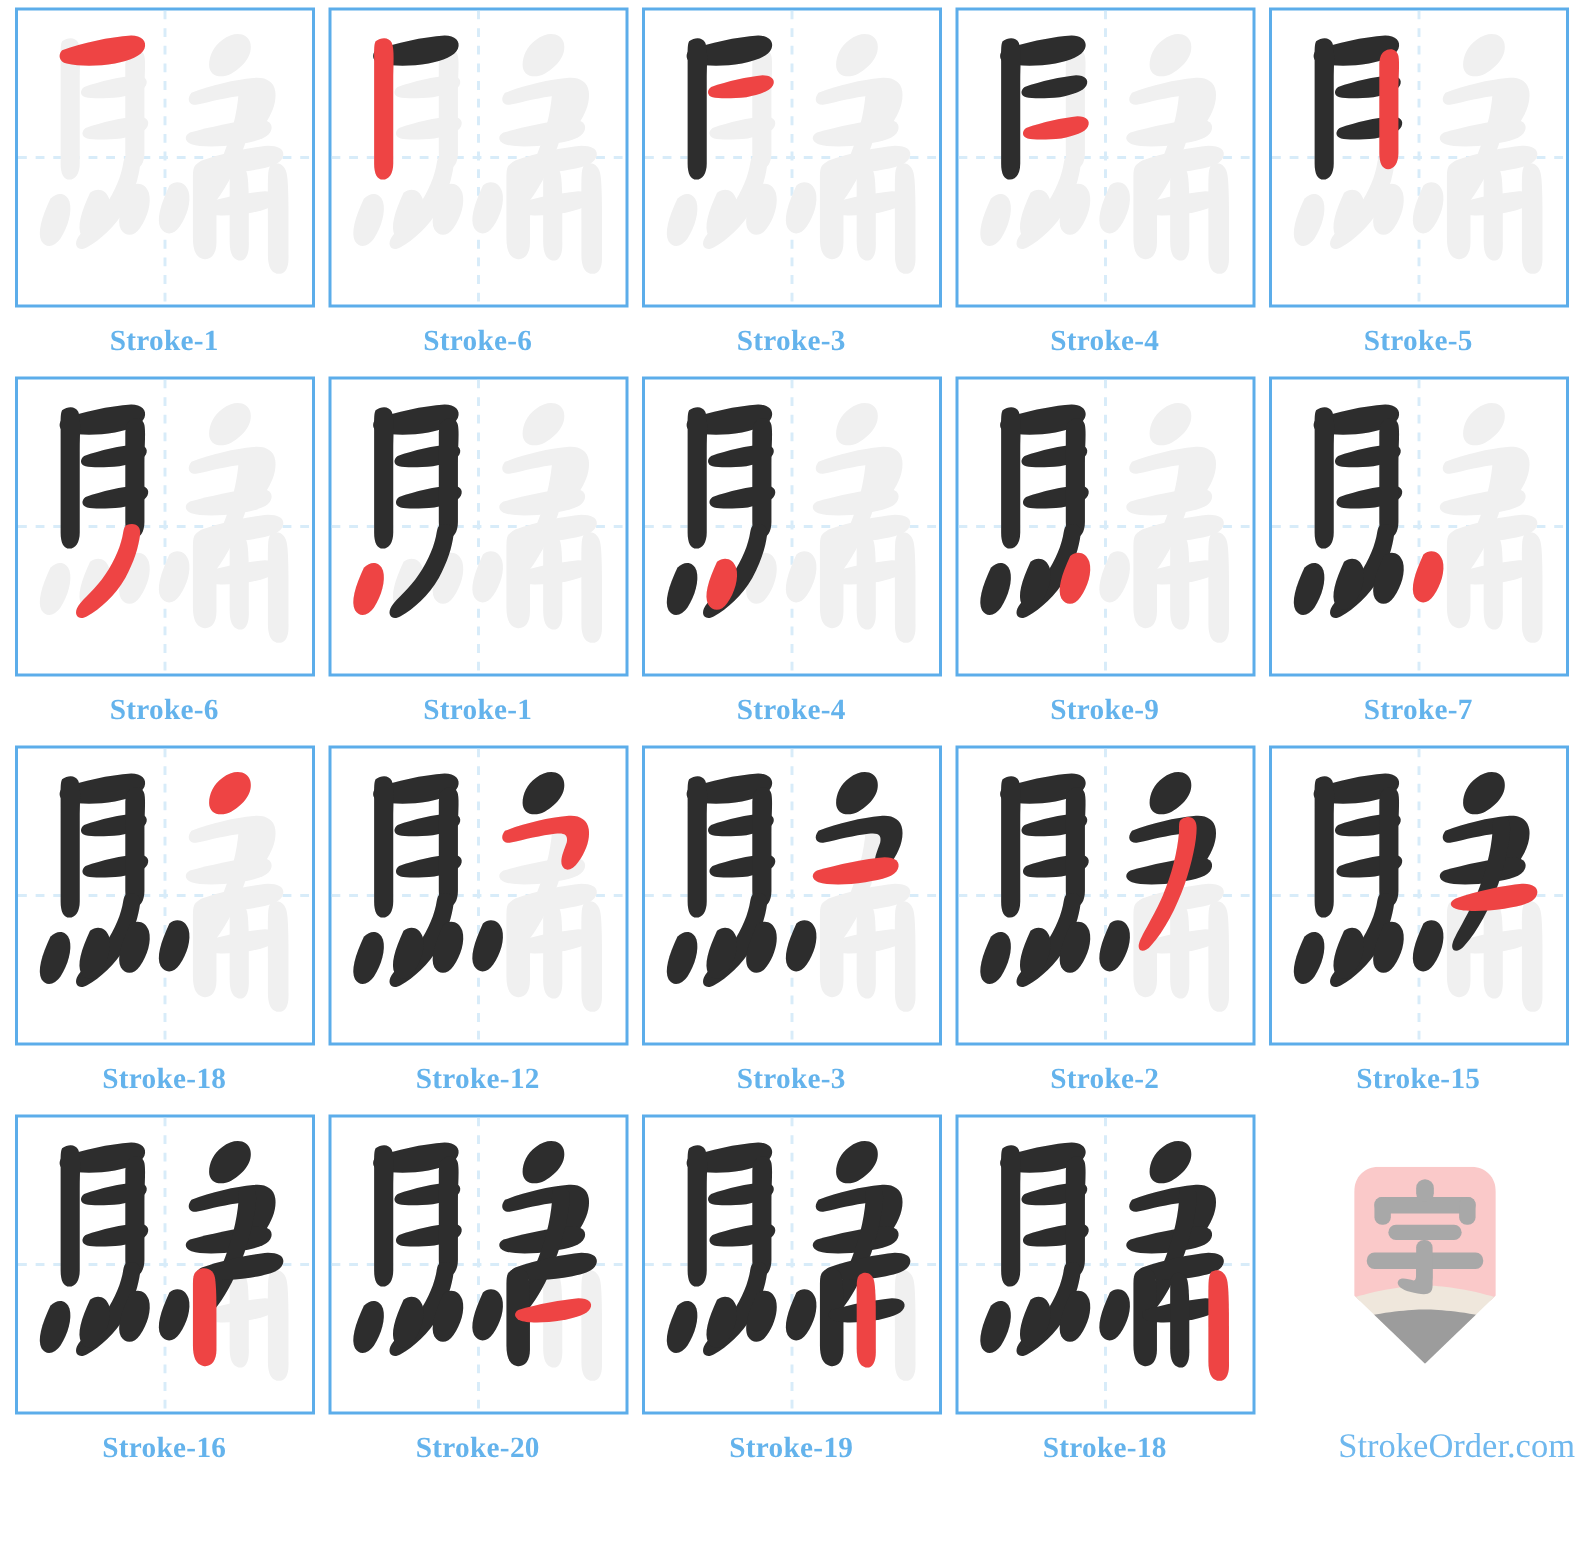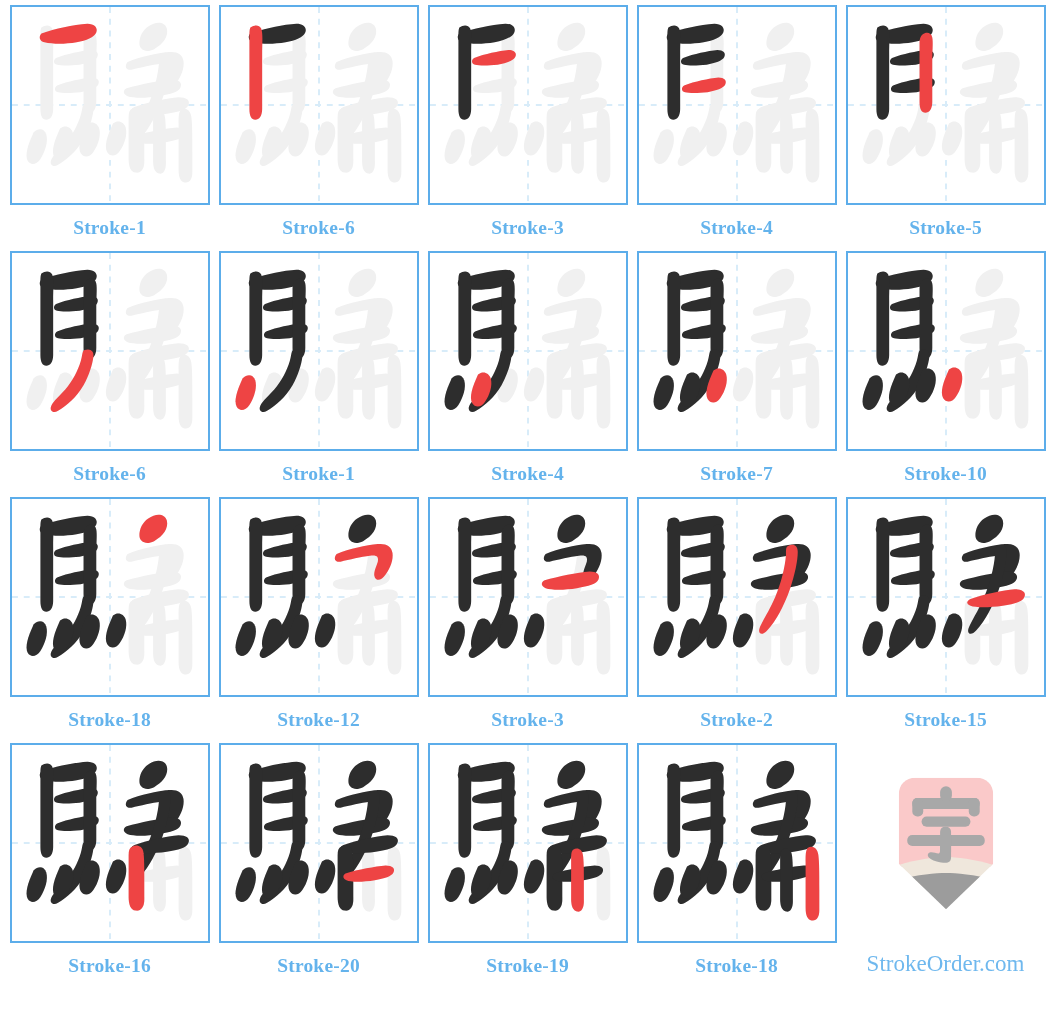--- a/index.html
+++ b/index.html
@@ -38,21 +38,21 @@
     margin-top: 12px;
     margin-bottom: 12px;
     white-space: nowrap;
     font-family: "Liberation Serif", "DejaVu Serif", serif;
   }
   
   .logo-wrap {
     width: 210px;
     display: flex;
     flex-direction: column;
-    align-items: center;
+    align-items: flex-end;
   }
   .logo-box {
     width: 200px; height: 200px;
     display: flex; align-items: center; justify-content: center;
   }
   .brand {
     font-size: 23px;
     font-weight: normal;
     color: #6FB8EE;
     margin-top: 8px;
@@ -428,67 +428,67 @@
                 <path d="M76 28 C80 25 85 26 86 31 C87 36 86 45 86 57 L86 97 C86 104 83 108 79 108 C75 108 73 104 73 97 L73 38 C73 32 74 30 76 28 Z"></path>
                 <path d="M74 99 C80 97 84 100 83 106 C82 114 79 124 73 135 C66 147 56 156 47 161 C42 164 38 161 40 156 C42 151 50 145 57 136 C64 127 69 116 71 107 C72 102 72 100 74 99 Z"></path>
                 <path d="M22 128 C27 123 33 124 35 130 C37 137 34 147 29 155 C25 161 19 162 16 157 C13 151 16 141 22 128 Z"></path>
                 <path d="M49 124 C54 120 60 122 62 128 C64 135 61 145 56 152 C52 158 46 158 43 153 C40 147 43 137 49 124 Z"></path>
               </g>
               <g fill="#EE4444">
                 <path d="M76 120 C81 116 87 118 89 124 C91 131 88 141 83 148 C79 154 73 154 70 149 C67 143 70 133 76 120 Z"></path>
               </g>
             </svg>
           </div>
+          <div class="stroke-label">Stroke-9</div>
+        </div>
+        <div class="cell-wrap">
+          <div class="cell">
+            <svg viewBox="0 0 200 200" xmlns="http://www.w3.org/2000/svg">
+              <g>
+                <line x1="100" y1="0" x2="100" y2="200" stroke="#D8ECF9" stroke-width="2" stroke-dasharray="6 6"></line>
+                <line x1="0" y1="100" x2="200" y2="100" stroke="#D8ECF9" stroke-width="2" stroke-dasharray="6 6"></line>
+              </g>
+              <g fill="#F0F0F0">
+                <path d="M30 27 C44 22 62 18 77 17 C84 17 88 21 86 26 C84 31 76 34 66 36 C54 38 42 38 33 36 C28 35 27 30 30 27 Z"></path>
+                <path d="M30 21 C34 18 39 18 41 22 C43 27 42 36 42 49 L42 104 C42 111 39 115 35 115 C31 115 29 111 29 104 L29 32 C29 26 29 23 30 21 Z"></path>
+                <path d="M45 52 C56 48 70 45 80 44 C86 44 89 47 87 51 C85 55 78 57 69 59 C59 60 50 60 46 59 C42 58 42 54 45 52 Z"></path>
+                <path d="M46 80 C57 76 71 73 81 72 C87 72 90 75 88 79 C86 83 79 85 70 87 C60 88 51 88 47 87 C43 86 43 82 46 80 Z"></path>
+                <path d="M76 28 C80 25 85 26 86 31 C87 36 86 45 86 57 L86 97 C86 104 83 108 79 108 C75 108 73 104 73 97 L73 38 C73 32 74 30 76 28 Z"></path>
+                <path d="M74 99 C80 97 84 100 83 106 C82 114 79 124 73 135 C66 147 56 156 47 161 C42 164 38 161 40 156 C42 151 50 145 57 136 C64 127 69 116 71 107 C72 102 72 100 74 99 Z"></path>
+                <path d="M22 128 C27 123 33 124 35 130 C37 137 34 147 29 155 C25 161 19 162 16 157 C13 151 16 141 22 128 Z"></path>
+                <path d="M49 124 C54 120 60 122 62 128 C64 135 61 145 56 152 C52 158 46 158 43 153 C40 147 43 137 49 124 Z"></path>
+                <path d="M76 120 C81 116 87 118 89 124 C91 131 88 141 83 148 C79 154 73 154 70 149 C67 143 70 133 76 120 Z"></path>
+                <path d="M103 119 C108 115 114 117 116 123 C118 130 115 140 110 147 C106 153 100 153 97 148 C94 142 97 132 103 119 Z"></path>
+                <path d="M139 20 C147 14 156 15 158 22 C160 30 154 38 145 43 C137 47 130 44 130 37 C130 31 133 24 139 20 Z"></path>
+                <path d="M118 56 C131 51 148 47 160 46 C168 45 174 48 175 55 C176 62 173 70 168 77 C164 83 159 84 157 80 C155 76 158 70 160 64 C161 59 159 57 152 58 C143 59 131 62 122 64 C117 65 114 61 118 56 Z"></path>
+                <path d="M117 83 C131 79 150 75 163 74 C170 74 174 77 172 82 C170 87 162 89 150 91 C137 93 124 93 118 91 C113 89 113 85 117 83 Z"></path>
+                <path d="M152 48 C157 45 162 47 162 54 C162 63 159 77 154 92 C148 109 140 124 131 134 C126 140 121 138 123 132 C125 126 133 114 139 100 C145 86 149 70 150 57 C150 51 150 49 152 48 Z"></path>
+                <path d="M125 102 C139 97 158 93 170 92 C178 92 182 95 180 100 C178 105 170 107 158 109 C144 111 130 111 125 109 C120 107 121 104 125 102 Z"></path>
+                <path d="M122 104 C127 101 133 103 134 109 C135 115 135 126 135 137 L135 158 C135 166 131 170 126 169 C121 168 119 163 119 155 L119 116 C119 109 119 106 122 104 Z"></path>
+                <path d="M127 131 C140 127 157 124 168 123 C175 123 178 126 176 130 C174 134 167 136 157 138 C145 140 132 140 128 138 C124 136 124 133 127 131 Z"></path>
+                <path d="M146 107 C150 104 155 106 156 112 C157 118 157 128 157 140 L157 160 C157 167 154 171 150 170 C146 169 144 165 144 157 L144 119 C144 112 144 109 146 107 Z"></path>
+                <path d="M172 105 C177 102 182 105 183 112 C184 119 184 133 184 148 L184 169 C184 176 181 180 176 179 C172 178 170 174 170 166 L170 120 C170 112 170 108 172 105 Z"></path>
+              </g>
+              <g fill="#2D2D2D">
+                <path d="M30 27 C44 22 62 18 77 17 C84 17 88 21 86 26 C84 31 76 34 66 36 C54 38 42 38 33 36 C28 35 27 30 30 27 Z"></path>
+                <path d="M30 21 C34 18 39 18 41 22 C43 27 42 36 42 49 L42 104 C42 111 39 115 35 115 C31 115 29 111 29 104 L29 32 C29 26 29 23 30 21 Z"></path>
+                <path d="M45 52 C56 48 70 45 80 44 C86 44 89 47 87 51 C85 55 78 57 69 59 C59 60 50 60 46 59 C42 58 42 54 45 52 Z"></path>
+                <path d="M46 80 C57 76 71 73 81 72 C87 72 90 75 88 79 C86 83 79 85 70 87 C60 88 51 88 47 87 C43 86 43 82 46 80 Z"></path>
+                <path d="M76 28 C80 25 85 26 86 31 C87 36 86 45 86 57 L86 97 C86 104 83 108 79 108 C75 108 73 104 73 97 L73 38 C73 32 74 30 76 28 Z"></path>
+                <path d="M74 99 C80 97 84 100 83 106 C82 114 79 124 73 135 C66 147 56 156 47 161 C42 164 38 161 40 156 C42 151 50 145 57 136 C64 127 69 116 71 107 C72 102 72 100 74 99 Z"></path>
+                <path d="M22 128 C27 123 33 124 35 130 C37 137 34 147 29 155 C25 161 19 162 16 157 C13 151 16 141 22 128 Z"></path>
+                <path d="M49 124 C54 120 60 122 62 128 C64 135 61 145 56 152 C52 158 46 158 43 153 C40 147 43 137 49 124 Z"></path>
+                <path d="M76 120 C81 116 87 118 89 124 C91 131 88 141 83 148 C79 154 73 154 70 149 C67 143 70 133 76 120 Z"></path>
+              </g>
+              <g fill="#EE4444">
+                <path d="M103 119 C108 115 114 117 116 123 C118 130 115 140 110 147 C106 153 100 153 97 148 C94 142 97 132 103 119 Z"></path>
+              </g>
+            </svg>
+          </div>
           <div class="stroke-label">Stroke-7</div>
-        </div>
-        <div class="cell-wrap">
-          <div class="cell">
-            <svg viewBox="0 0 200 200" xmlns="http://www.w3.org/2000/svg">
-              <g>
-                <line x1="100" y1="0" x2="100" y2="200" stroke="#D8ECF9" stroke-width="2" stroke-dasharray="6 6"></line>
-                <line x1="0" y1="100" x2="200" y2="100" stroke="#D8ECF9" stroke-width="2" stroke-dasharray="6 6"></line>
-              </g>
-              <g fill="#F0F0F0">
-                <path d="M30 27 C44 22 62 18 77 17 C84 17 88 21 86 26 C84 31 76 34 66 36 C54 38 42 38 33 36 C28 35 27 30 30 27 Z"></path>
-                <path d="M30 21 C34 18 39 18 41 22 C43 27 42 36 42 49 L42 104 C42 111 39 115 35 115 C31 115 29 111 29 104 L29 32 C29 26 29 23 30 21 Z"></path>
-                <path d="M45 52 C56 48 70 45 80 44 C86 44 89 47 87 51 C85 55 78 57 69 59 C59 60 50 60 46 59 C42 58 42 54 45 52 Z"></path>
-                <path d="M46 80 C57 76 71 73 81 72 C87 72 90 75 88 79 C86 83 79 85 70 87 C60 88 51 88 47 87 C43 86 43 82 46 80 Z"></path>
-                <path d="M76 28 C80 25 85 26 86 31 C87 36 86 45 86 57 L86 97 C86 104 83 108 79 108 C75 108 73 104 73 97 L73 38 C73 32 74 30 76 28 Z"></path>
-                <path d="M74 99 C80 97 84 100 83 106 C82 114 79 124 73 135 C66 147 56 156 47 161 C42 164 38 161 40 156 C42 151 50 145 57 136 C64 127 69 116 71 107 C72 102 72 100 74 99 Z"></path>
-                <path d="M22 128 C27 123 33 124 35 130 C37 137 34 147 29 155 C25 161 19 162 16 157 C13 151 16 141 22 128 Z"></path>
-                <path d="M49 124 C54 120 60 122 62 128 C64 135 61 145 56 152 C52 158 46 158 43 153 C40 147 43 137 49 124 Z"></path>
-                <path d="M76 120 C81 116 87 118 89 124 C91 131 88 141 83 148 C79 154 73 154 70 149 C67 143 70 133 76 120 Z"></path>
-                <path d="M103 119 C108 115 114 117 116 123 C118 130 115 140 110 147 C106 153 100 153 97 148 C94 142 97 132 103 119 Z"></path>
-                <path d="M139 20 C147 14 156 15 158 22 C160 30 154 38 145 43 C137 47 130 44 130 37 C130 31 133 24 139 20 Z"></path>
-                <path d="M118 56 C131 51 148 47 160 46 C168 45 174 48 175 55 C176 62 173 70 168 77 C164 83 159 84 157 80 C155 76 158 70 160 64 C161 59 159 57 152 58 C143 59 131 62 122 64 C117 65 114 61 118 56 Z"></path>
-                <path d="M117 83 C131 79 150 75 163 74 C170 74 174 77 172 82 C170 87 162 89 150 91 C137 93 124 93 118 91 C113 89 113 85 117 83 Z"></path>
-                <path d="M152 48 C157 45 162 47 162 54 C162 63 159 77 154 92 C148 109 140 124 131 134 C126 140 121 138 123 132 C125 126 133 114 139 100 C145 86 149 70 150 57 C150 51 150 49 152 48 Z"></path>
-                <path d="M125 102 C139 97 158 93 170 92 C178 92 182 95 180 100 C178 105 170 107 158 109 C144 111 130 111 125 109 C120 107 121 104 125 102 Z"></path>
-                <path d="M122 104 C127 101 133 103 134 109 C135 115 135 126 135 137 L135 158 C135 166 131 170 126 169 C121 168 119 163 119 155 L119 116 C119 109 119 106 122 104 Z"></path>
-                <path d="M127 131 C140 127 157 124 168 123 C175 123 178 126 176 130 C174 134 167 136 157 138 C145 140 132 140 128 138 C124 136 124 133 127 131 Z"></path>
-                <path d="M146 107 C150 104 155 106 156 112 C157 118 157 128 157 140 L157 160 C157 167 154 171 150 170 C146 169 144 165 144 157 L144 119 C144 112 144 109 146 107 Z"></path>
-                <path d="M172 105 C177 102 182 105 183 112 C184 119 184 133 184 148 L184 169 C184 176 181 180 176 179 C172 178 170 174 170 166 L170 120 C170 112 170 108 172 105 Z"></path>
-              </g>
-              <g fill="#2D2D2D">
-                <path d="M30 27 C44 22 62 18 77 17 C84 17 88 21 86 26 C84 31 76 34 66 36 C54 38 42 38 33 36 C28 35 27 30 30 27 Z"></path>
-                <path d="M30 21 C34 18 39 18 41 22 C43 27 42 36 42 49 L42 104 C42 111 39 115 35 115 C31 115 29 111 29 104 L29 32 C29 26 29 23 30 21 Z"></path>
-                <path d="M45 52 C56 48 70 45 80 44 C86 44 89 47 87 51 C85 55 78 57 69 59 C59 60 50 60 46 59 C42 58 42 54 45 52 Z"></path>
-                <path d="M46 80 C57 76 71 73 81 72 C87 72 90 75 88 79 C86 83 79 85 70 87 C60 88 51 88 47 87 C43 86 43 82 46 80 Z"></path>
-                <path d="M76 28 C80 25 85 26 86 31 C87 36 86 45 86 57 L86 97 C86 104 83 108 79 108 C75 108 73 104 73 97 L73 38 C73 32 74 30 76 28 Z"></path>
-                <path d="M74 99 C80 97 84 100 83 106 C82 114 79 124 73 135 C66 147 56 156 47 161 C42 164 38 161 40 156 C42 151 50 145 57 136 C64 127 69 116 71 107 C72 102 72 100 74 99 Z"></path>
-                <path d="M22 128 C27 123 33 124 35 130 C37 137 34 147 29 155 C25 161 19 162 16 157 C13 151 16 141 22 128 Z"></path>
-                <path d="M49 124 C54 120 60 122 62 128 C64 135 61 145 56 152 C52 158 46 158 43 153 C40 147 43 137 49 124 Z"></path>
-                <path d="M76 120 C81 116 87 118 89 124 C91 131 88 141 83 148 C79 154 73 154 70 149 C67 143 70 133 76 120 Z"></path>
-              </g>
-              <g fill="#EE4444">
-                <path d="M103 119 C108 115 114 117 116 123 C118 130 115 140 110 147 C106 153 100 153 97 148 C94 142 97 132 103 119 Z"></path>
-              </g>
-            </svg>
-          </div>
-          <div class="stroke-label">Stroke-10</div>
         </div>
       </div>
       <div class="row">
         <div class="cell-wrap">
           <div class="cell">
             <svg viewBox="0 0 200 200" xmlns="http://www.w3.org/2000/svg">
               <g>
                 <line x1="100" y1="0" x2="100" y2="200" stroke="#D8ECF9" stroke-width="2" stroke-dasharray="6 6"></line>
                 <line x1="0" y1="100" x2="200" y2="100" stroke="#D8ECF9" stroke-width="2" stroke-dasharray="6 6"></line>
               </g>

